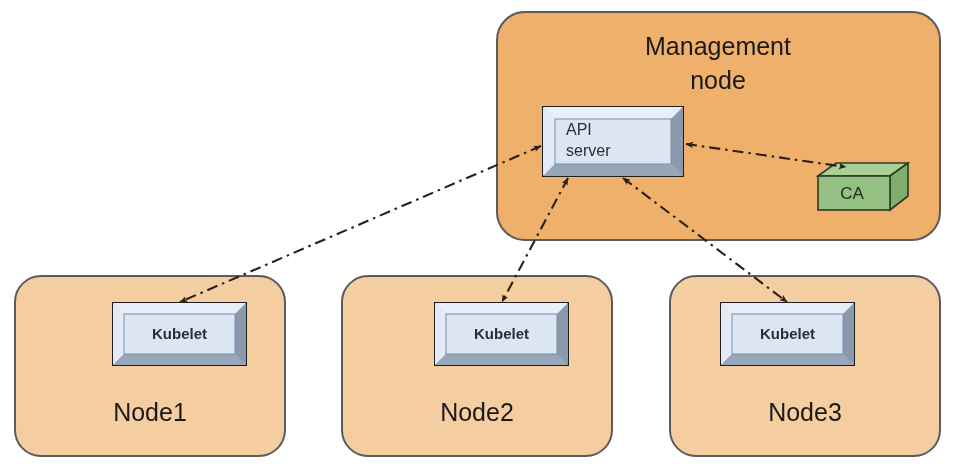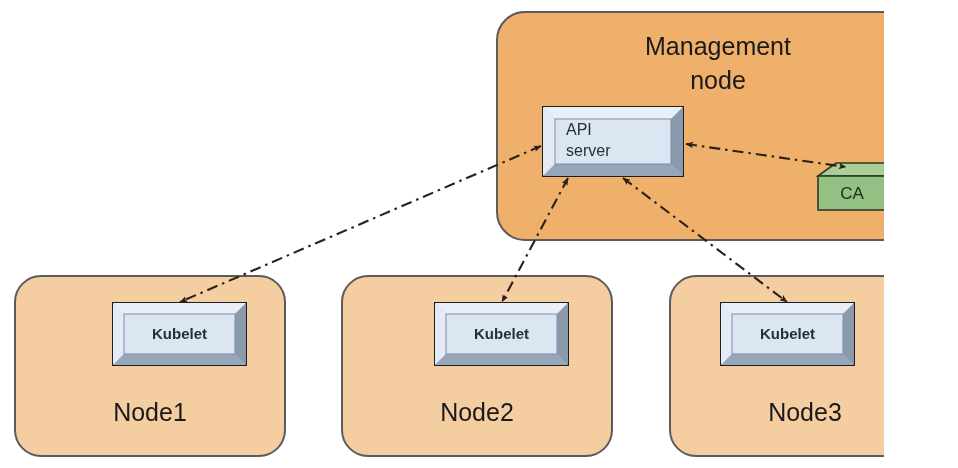--- a/index.html
+++ b/index.html
@@ -2,21 +2,21 @@
 <html><head>
 <meta charset="utf-8">
 <style>
   html, body {
     margin: 0;
     padding: 0;
     background: #ffffff;
   }
   #diagram-root {
     position: relative;
-    width: 884px;
+    width: 958px;
     height: 468px;
     background: #ffffff;
     font-family: "Liberation Sans", sans-serif;
     overflow: hidden;
   }
   svg#canvas {
     position: absolute;
     left: 0;
     top: 0;
     width: 958px;

